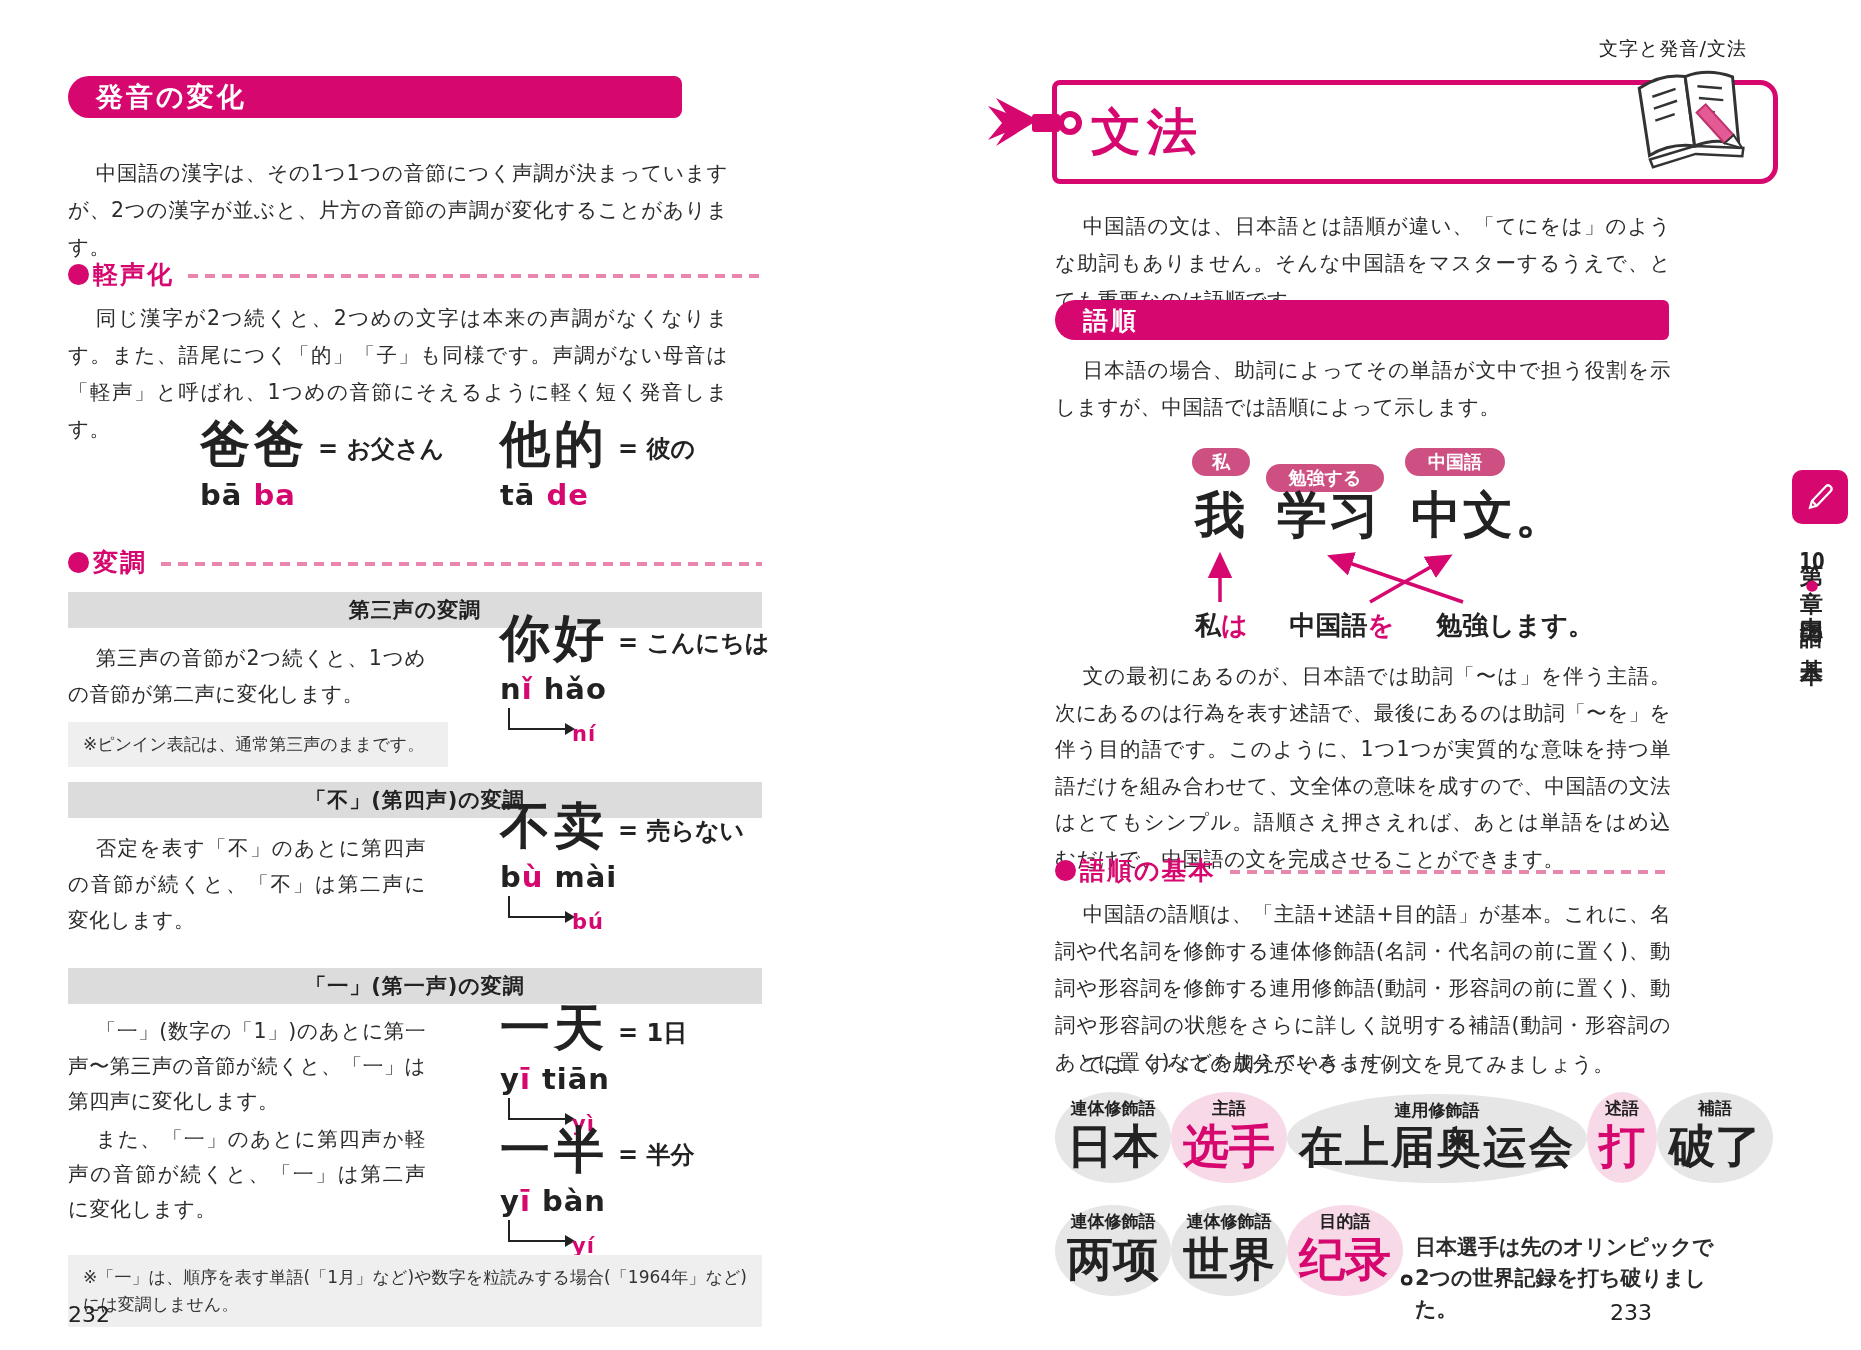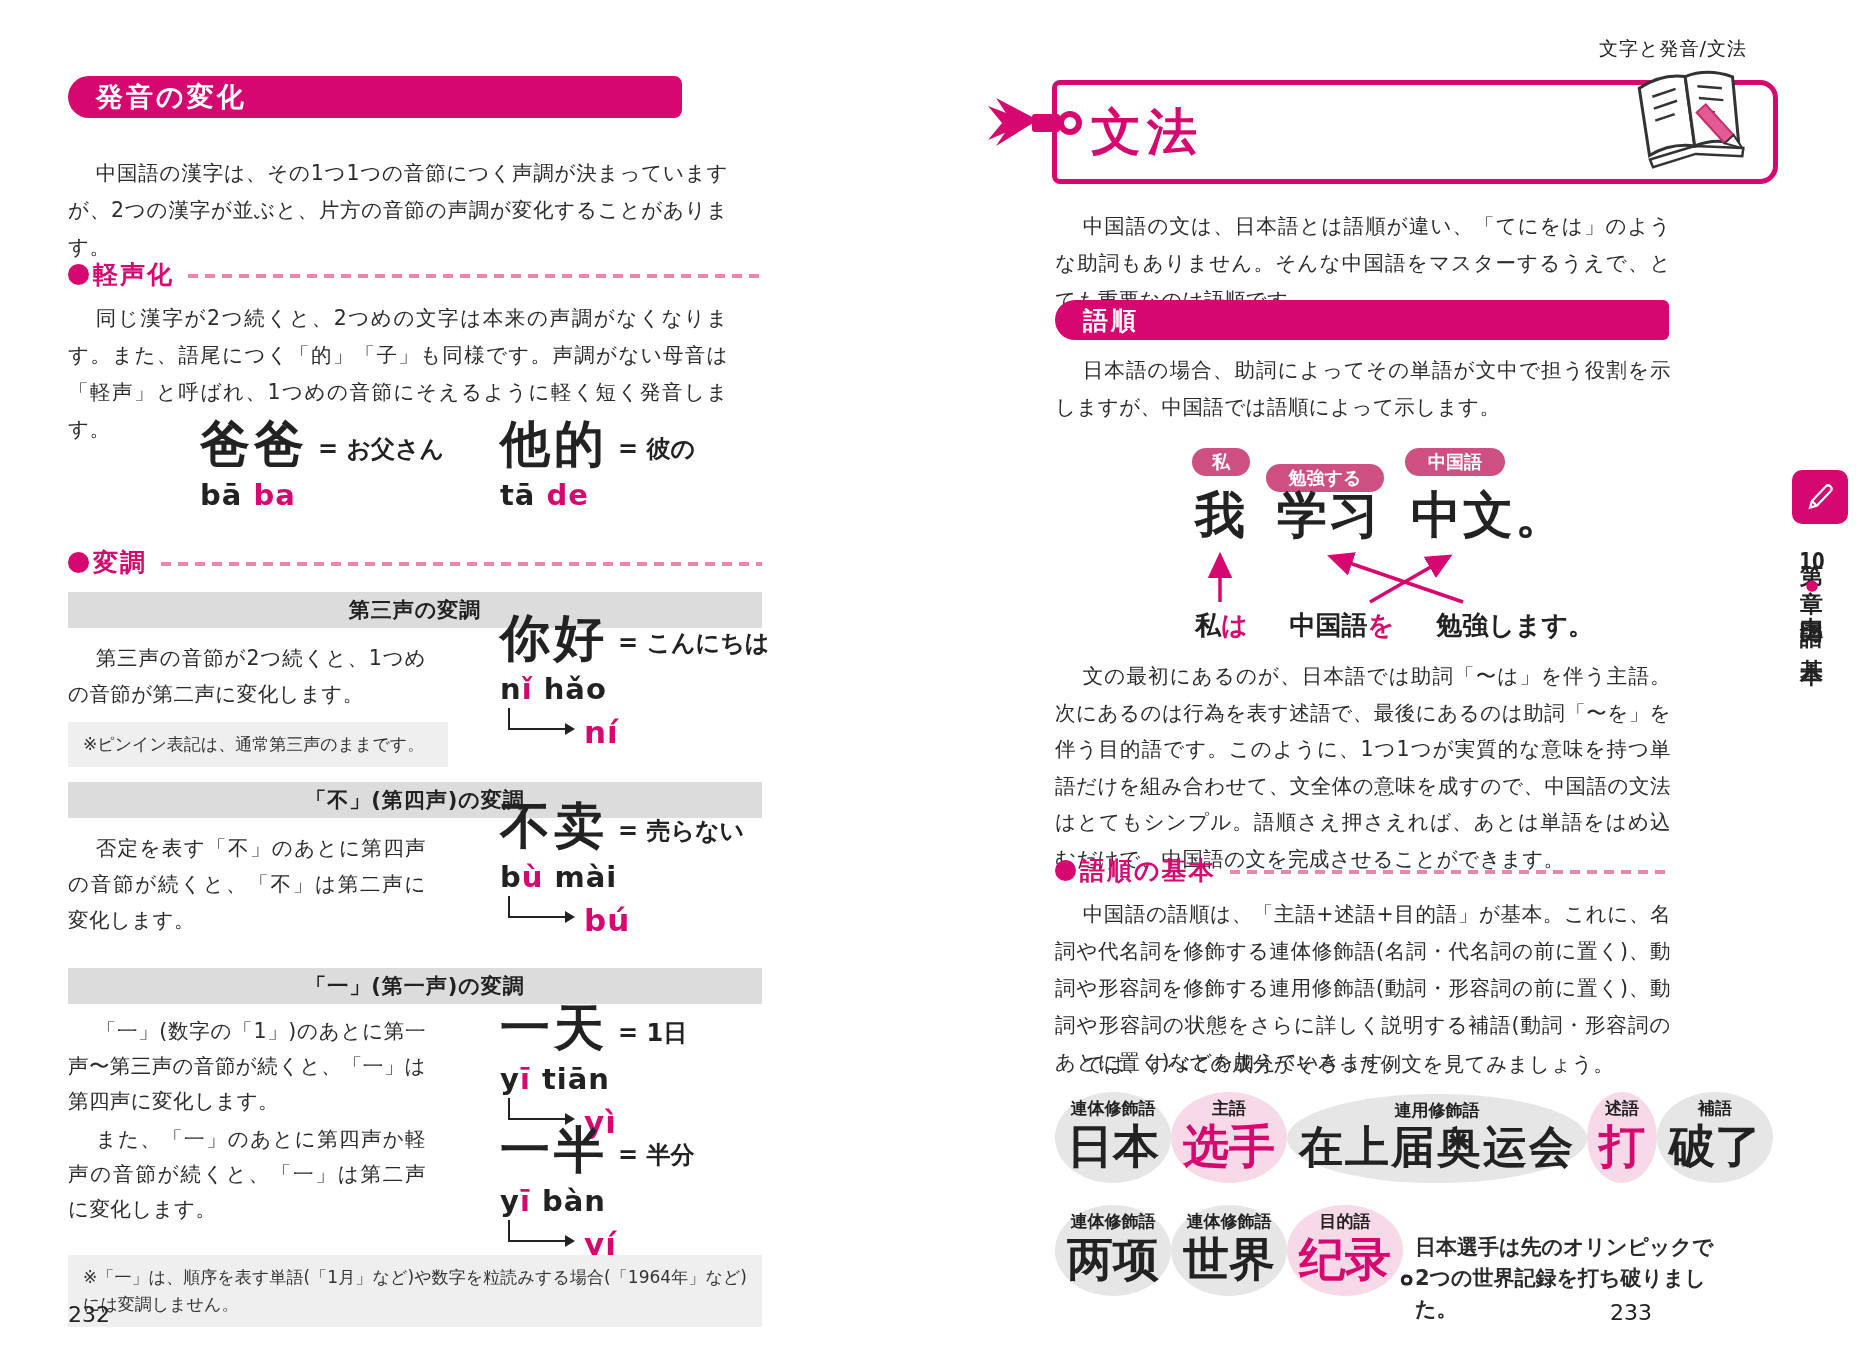--- a/index.html
+++ b/index.html
@@ -35,21 +35,21 @@
   
   .ex{position:absolute;}
   .ex-top{display:flex;align-items:flex-end;}
   .ex-hanzi{font-size:50px;font-weight:bold;color:#222;letter-spacing:4px;line-height:1.15;white-space:nowrap;}
   .ex-gloss{font-size:24px;font-weight:bold;color:#222;margin-left:10px;margin-bottom:9px;white-space:nowrap;}
   .ex-pinyin{font-size:29px;font-weight:600;color:#222;margin-top:4px;letter-spacing:1px;white-space:nowrap;}
   .pk{color:var(--mag);}
   .ex-shift{display:flex;align-items:flex-start;margin-top:2px;margin-left:8px;}
   .elbow{width:64px;height:22px;border-left:2.5px solid #222;border-bottom:2.5px solid #222;position:relative;flex:none;}
   .elbow::after{content:"";position:absolute;right:-3px;bottom:-7.3px;width:0;height:0;border-left:10px solid #222;border-top:6px solid transparent;border-bottom:6px solid transparent;}
-  .res{font-size:31px;font-weight:600;margin-left:12px;position:relative;top:6px;letter-spacing:1px;}
+  .res{font-size:21px;font-weight:600;margin-left:0;position:relative;top:14px;letter-spacing:1px;}
 
   
   .titlebox{position:absolute;border:5px solid var(--mag);border-radius:8px 18px 18px 8px;background:#fff;display:flex;align-items:center;}
   .titlebox .ttxt{color:var(--mag);font-size:50px;font-weight:bold;letter-spacing:6px;margin-left:34px;}
   .corner{position:absolute;font-size:19px;color:#222;text-align:right;letter-spacing:1px;}
 
   
   .pill{position:absolute;height:28px;background:var(--pill);color:#fff;font-weight:bold;font-size:18px;border-radius:15px;display:flex;align-items:center;justify-content:center;white-space:nowrap;}
   .bigsent{position:absolute;white-space:nowrap;}
   .bigsent .w{font-size:50px;font-weight:bold;color:#222;letter-spacing:2px;}

